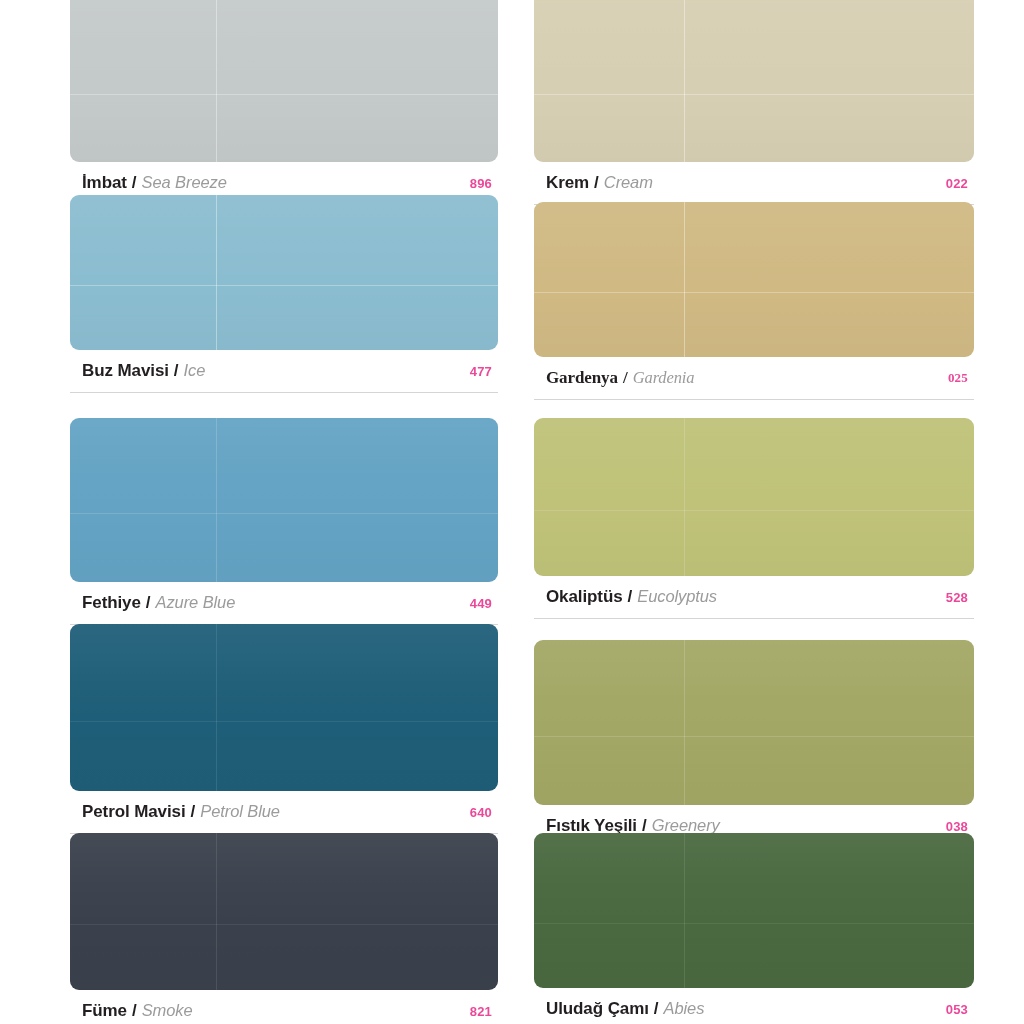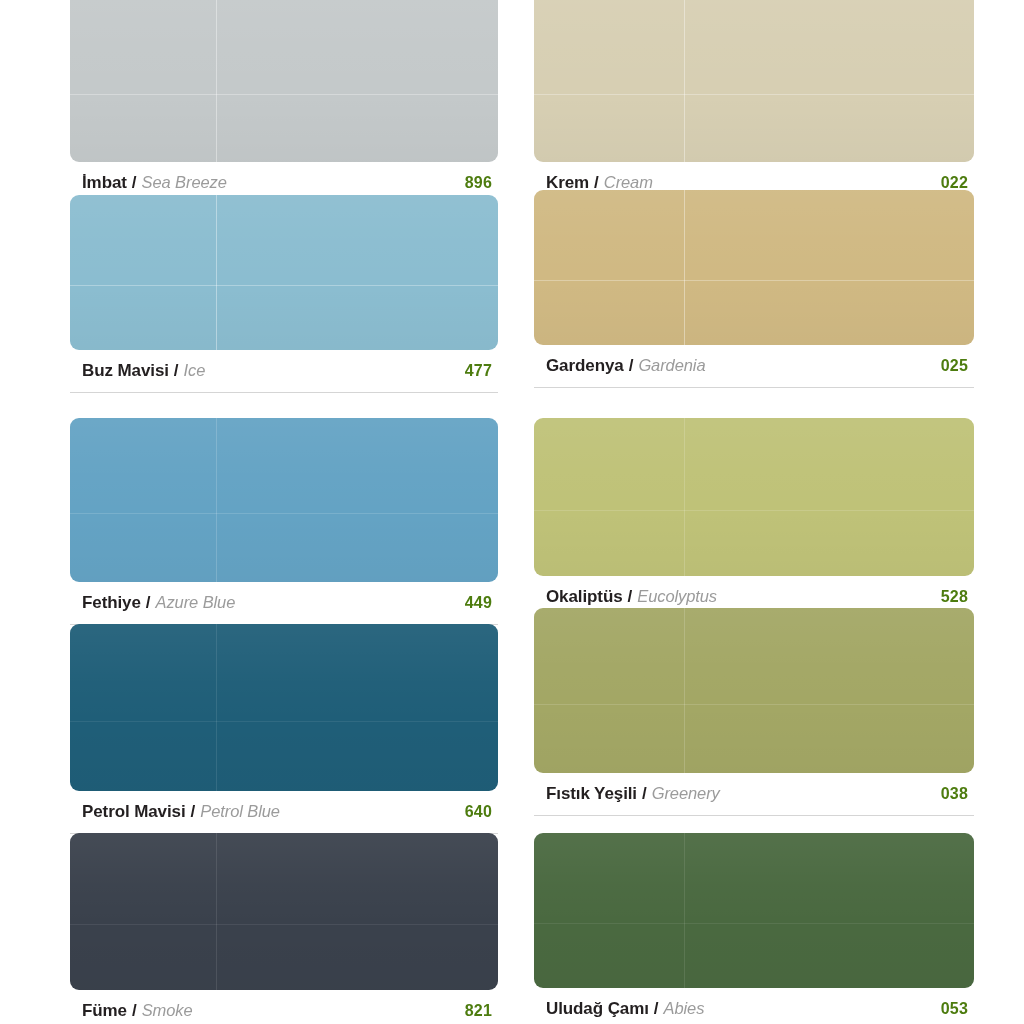--- a/index.html
+++ b/index.html
@@ -111,23 +111,23 @@
     margin: 0 5px 0 5px;
   }
   .name-en {
     font-size: 16.5px;
     font-style: italic;
     font-weight: normal;
     color: #9b9b9b;
     letter-spacing: -0.1px;
   }
   .code {
-    font-size: 16px;
+    font-size: 13px;
     font-weight: bold;
-    color: #4d7c0f;
+    color: #ec4899;
     letter-spacing: 0.2px;
   }
   .divider {
     height: 1px;
     background: #d5d5d5;
   }
   .column-left  .divider { width: 428px; }
   .column-right .divider { width: 440px; }
 </style>
 </head>
@@ -225,21 +225,21 @@
         <div class="label-row">
           <div class="name-group">
             <span class="name-tr">Krem</span>
             <span class="name-sep">/</span>
             <span class="name-en">Cream</span>
           </div>
           <span class="code">022</span>
         </div>
         <div class="divider" style="background: rgb(213, 213, 213);"></div>
       </div>
-      <div class="swatch-card" style="position: absolute; top: 190px;">
+      <div class="swatch-card" style="position: absolute; top: 202px; font-family: Liberation Serif, serif;">
         <div class="swatch pale" style="height: 155px; background: rgb(208, 185, 131);">
           <div class="sheen"></div>
           <div class="seam-v" style="left: 34%;"></div>
           <div class="seam-h" style="top: 58%;"></div>
         </div>
         <div class="label-row">
           <div class="name-group">
             <span class="name-tr">Gardenya</span>
             <span class="name-sep">/</span>
             <span class="name-en">Gardenia</span>
@@ -257,21 +257,21 @@
         <div class="label-row">
           <div class="name-group">
             <span class="name-tr">Okaliptüs</span>
             <span class="name-sep">/</span>
             <span class="name-en">Eucolyptus</span>
           </div>
           <span class="code">528</span>
         </div>
         <div class="divider" style="background: rgb(213, 213, 213);"></div>
       </div>
-      <div class="swatch-card" style="position: absolute; top: 608px;">
+      <div class="swatch-card" style="position: absolute; top: 640px;">
         <div class="swatch " style="height: 165px; background: rgb(163, 167, 101);">
           <div class="sheen"></div>
           <div class="seam-v" style="left: 34%;"></div>
           <div class="seam-h" style="top: 58%;"></div>
         </div>
         <div class="label-row">
           <div class="name-group">
             <span class="name-tr">Fıstık Yeşili</span>
             <span class="name-sep">/</span>
             <span class="name-en">Greenery</span>

